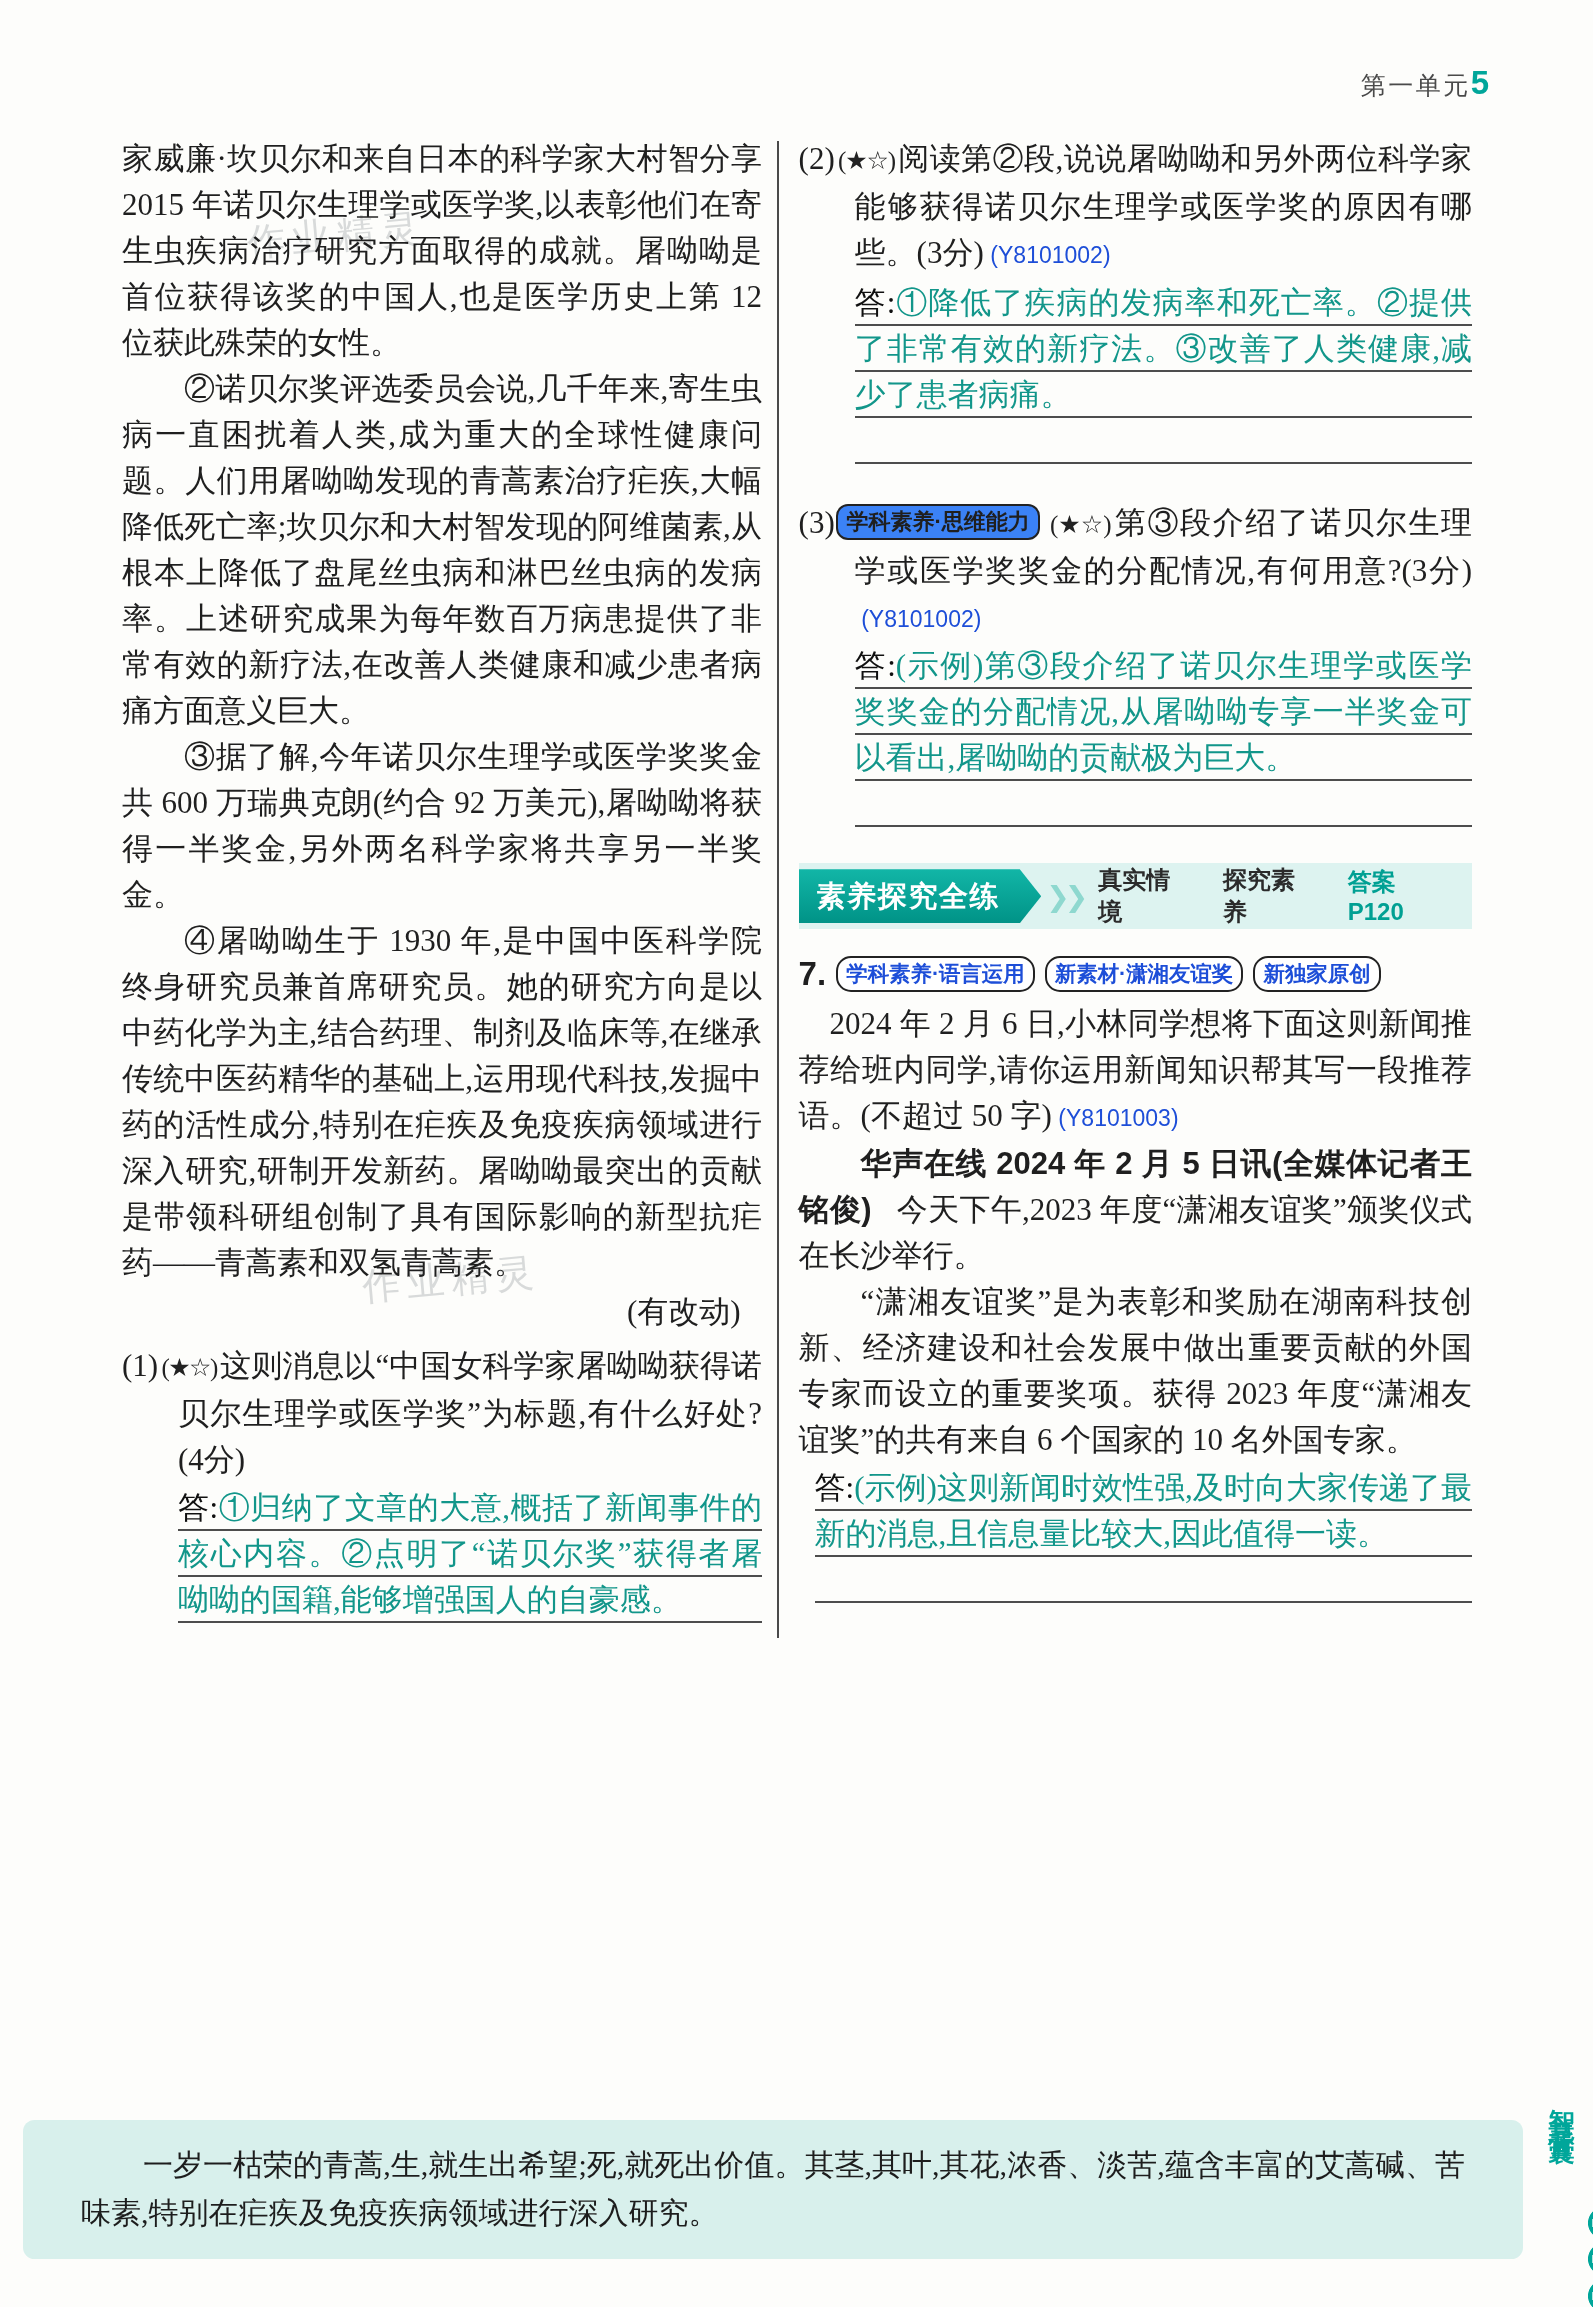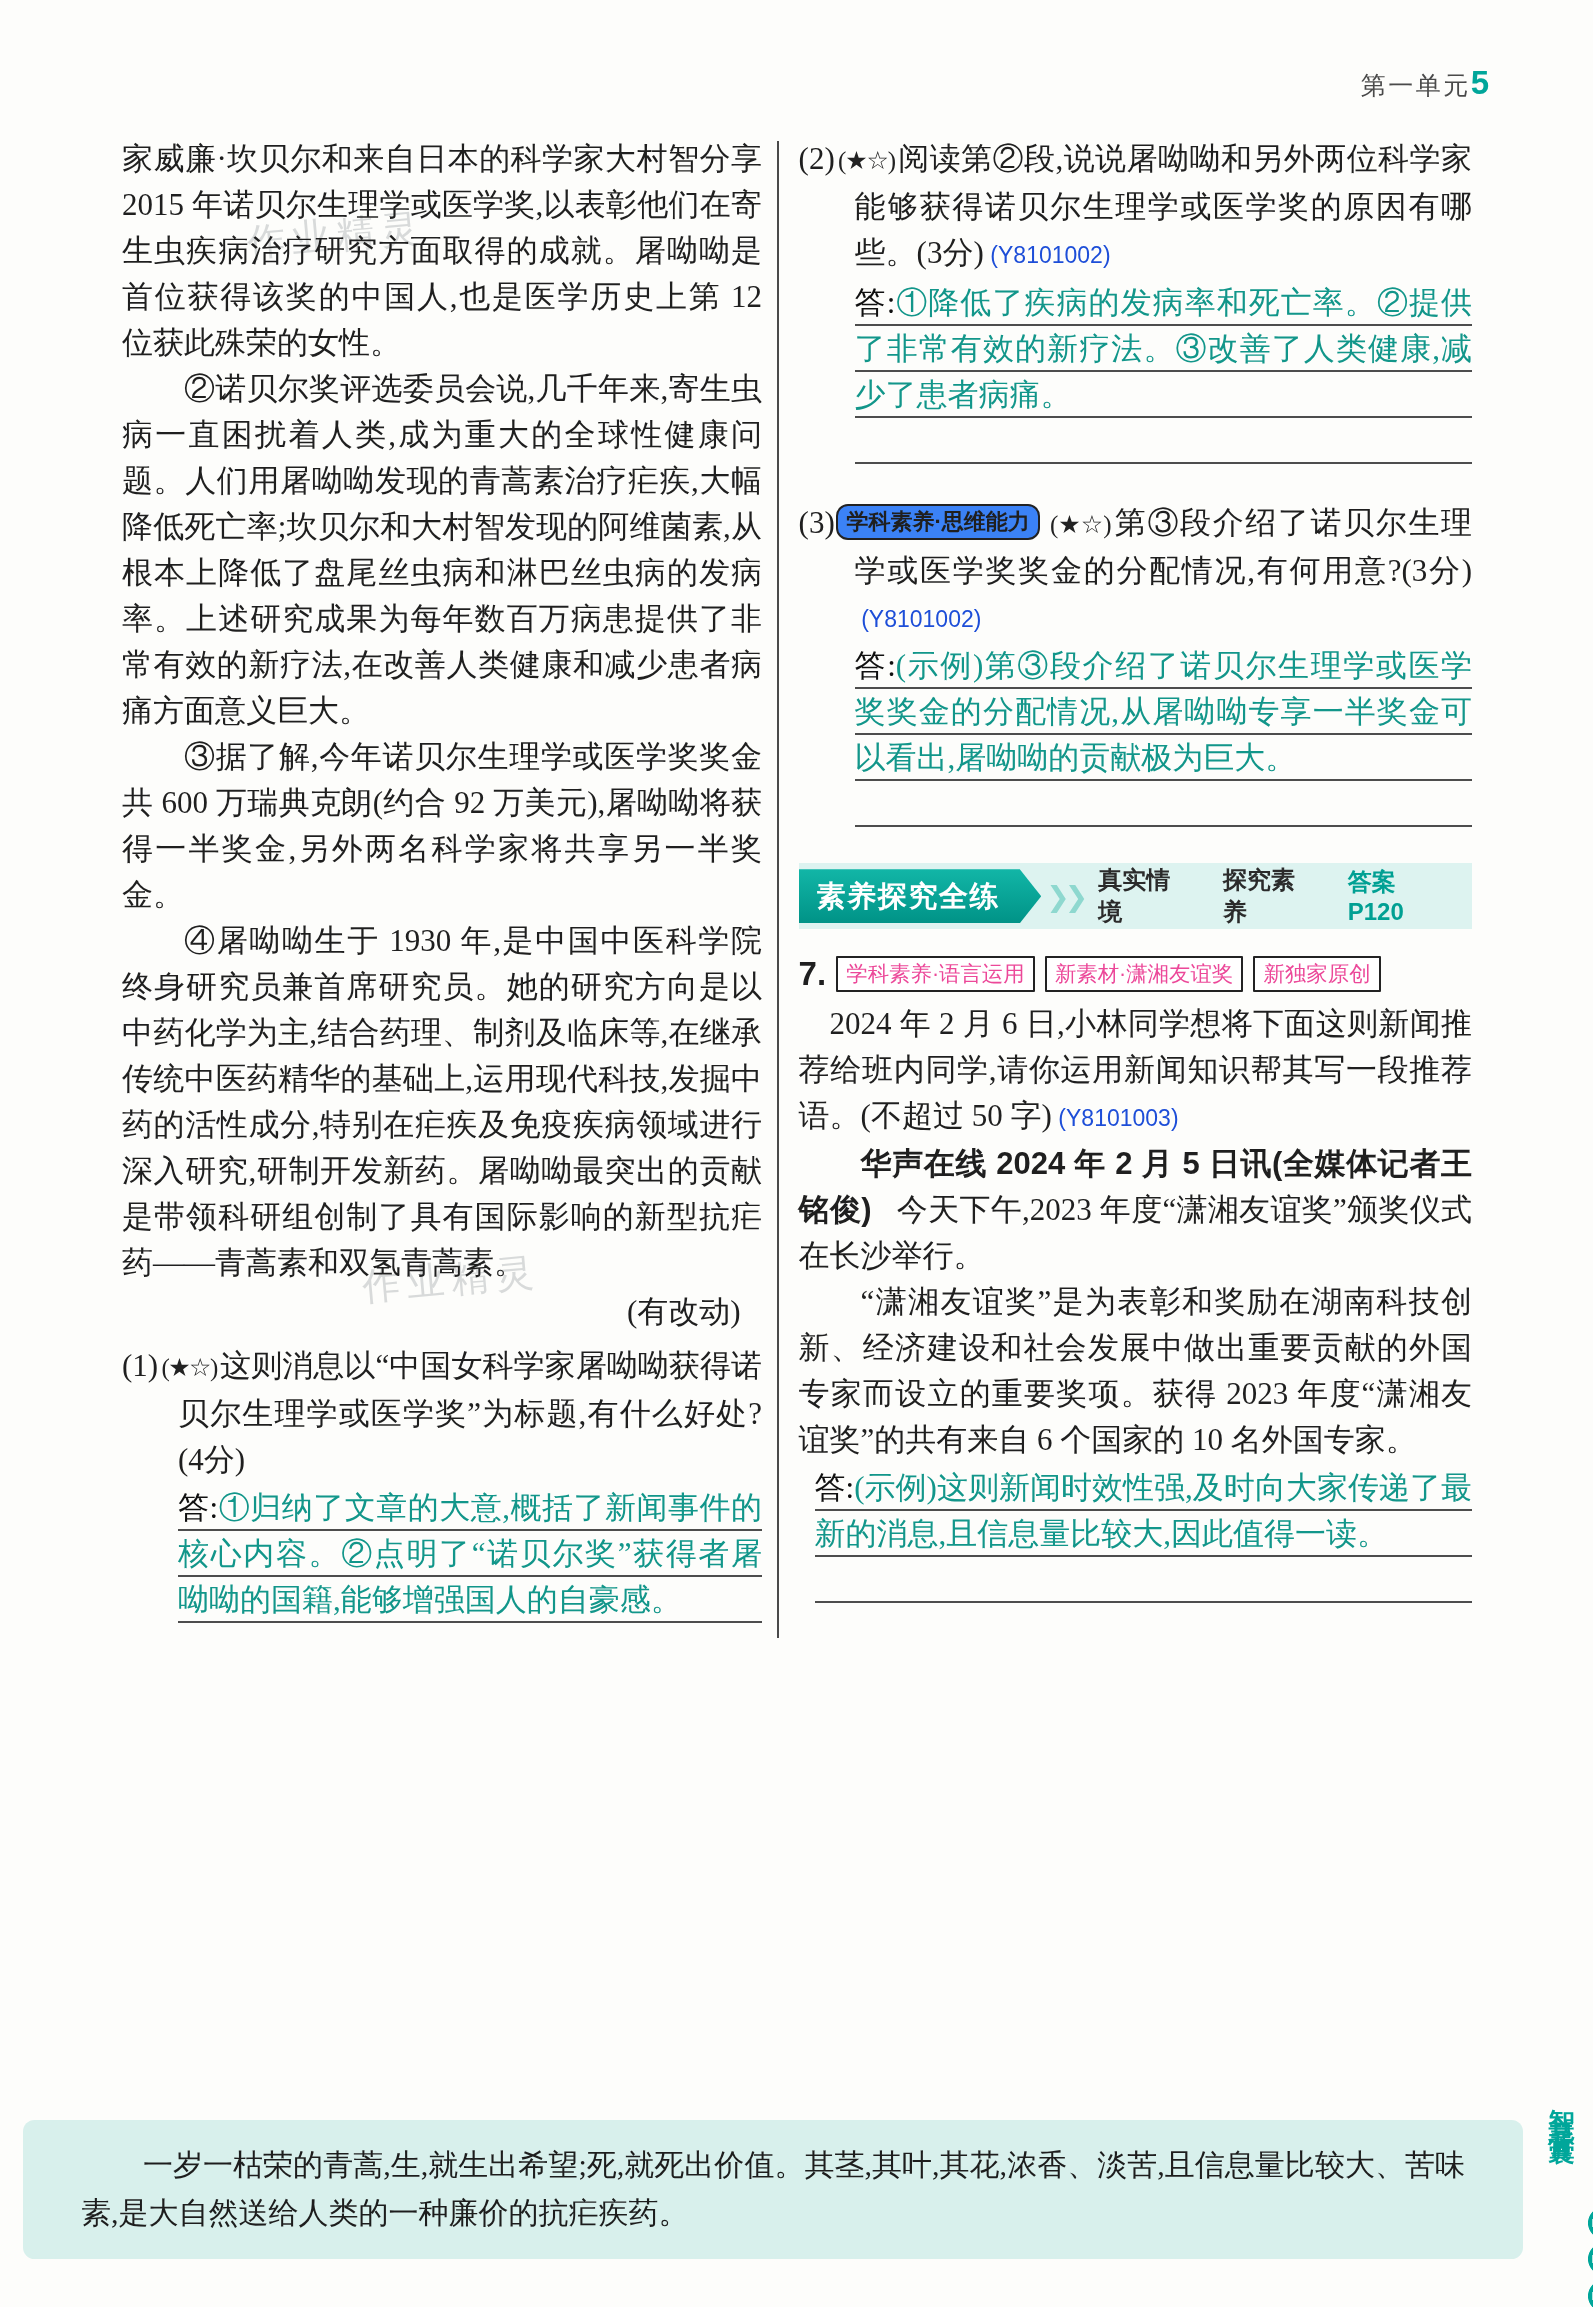--- a/index.html
+++ b/index.html
@@ -54,23 +54,23 @@
   .banner-title { flex:0 0 auto; height:54px; line-height:54px; padding:0 41px 0 18px;
                   background:linear-gradient(180deg,#12b6a7,#009387); color:#fff; font-size:29px; font-weight:bold;
                   letter-spacing:1.6px; clip-path:polygon(0 0, calc(100% - 21.4px) 0, 100% 50%, calc(100% - 21.4px) 100%, 0 100%); }
   .banner-chev { color:#8ed8cf; font-size:28px; font-weight:bold; margin:0 15px 0 5px; letter-spacing:-5px; }
   .banner-sub  { font-size:24px; color:#2b2b2b; font-weight:bold; margin-right:30px; }
   .banner-ref  { margin-left:auto; margin-right:15px; font-size:24px; color:#00a093; font-weight:bold; }
 
   
   .q7-head { display:flex; align-items:center; gap:10px; margin-bottom:8.2px; }
   .q7-num  { font-size:33px; font-weight:bold; font-family:"Liberation Sans","DejaVu Sans",sans-serif; }
-  .tag     { display:inline-block; border:2.5px solid #222; border-radius:1px; padding:1.6px 8.2px;
-             font-family:"Liberation Sans","DejaVu Sans",sans-serif; font-weight:normal; font-size:21.4px;
-             color:#ec4899; line-height:1.35; white-space:nowrap; background:#fff; }
+  .tag     { display:inline-block; border:2.5px solid #222; border-radius:15px; padding:1.6px 8.2px;
+             font-family:"Liberation Sans","DejaVu Sans",sans-serif; font-weight:bold; font-size:21.4px;
+             color:#1d4ed8; line-height:1.35; white-space:nowrap; background:#fff; }
   .q7-intro{ text-indent:31px; }
   .news    { text-indent:62px; }
   .news-lead { font-family:"Liberation Sans","DejaVu Sans",sans-serif; font-weight:bold; margin-right:25px; }
 
   
   .footer-box { position:absolute; left:23px; top:2120px; width:1500px; background:#d8f0ec; border-radius:11.5px;
                 padding:21.4px 58px; }
   .footer-box p { font-size:30px; line-height:48px; color:#1d1d1d; text-indent:62px;
                   text-align:justify; text-justify:inter-ideograph; }
 
@@ -152,20 +152,20 @@
         <p class="body-para news">“潇湘友谊奖”是为表彰和奖励在湖南科技创新、经济建设和社会发展中做出重要贡献的外国专家而设立的重要奖项。获得 2023 年度“潇湘友谊奖”的共有来自 6 个国家的 10 名外国专家。</p>
         <div class="answer-block full extra">
           <span class="ans-prefix">答:</span><span class="ans-text">(示例)这则新闻时效性强,及时向大家传递了最新的消息,且信息量比较大,因此值得一读。</span>
         </div>
       </div>
 
     </div>
   </div>
 
   <div class="footer-box">
-    <p>一岁一枯荣的青蒿,生,就生出希望;死,就死出价值。其茎,其叶,其花,浓香、淡苦,且信息量比较大、苦味素,是大自然送给人类的一种廉价的抗疟疾药。</p>
+    <p>一岁一枯荣的青蒿,生,就生出希望;死,就死出价值。其茎,其叶,其花,浓香、淡苦,蕴含丰富的艾蒿碱、苦味素,特别在疟疾及免疫疾病领域进行深入研究。</p>
   </div>
 
   <div class="side-label">智慧背囊</div>
   <div class="lace"></div>
 
 </div>
 
 
 </body></html>

